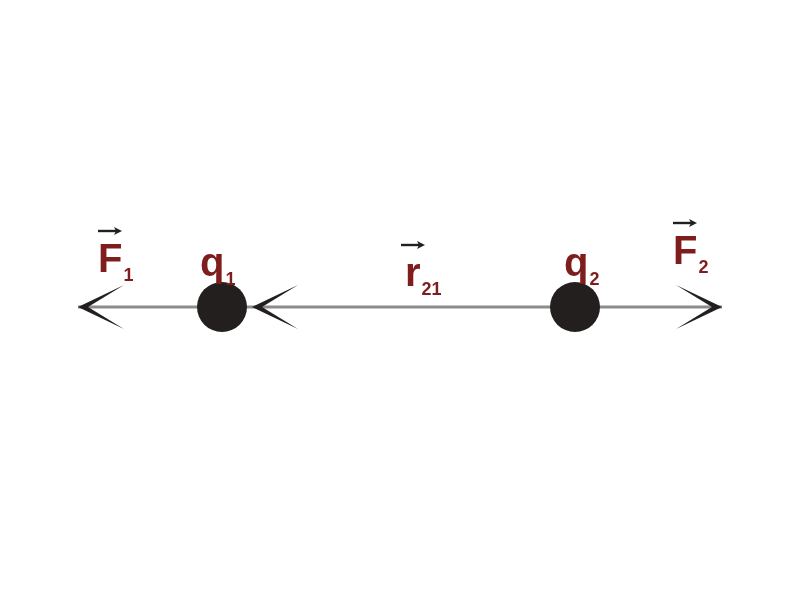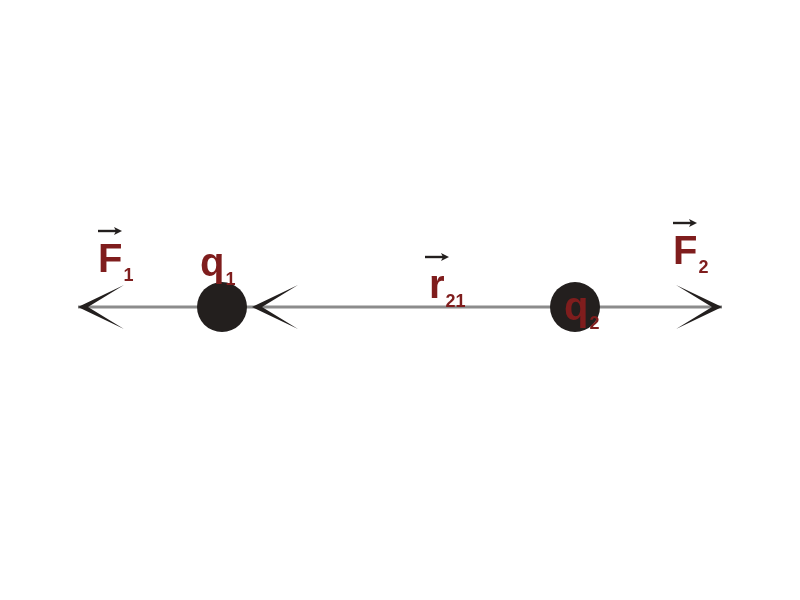--- a/index.html
+++ b/index.html
@@ -57,22 +57,22 @@
     left: 50%;
     transform: translateX(-50%);
     top: -13px;
     width: 26px;
     height: 11px;
     pointer-events: none;
   }
   
   #label-f1 { left: 98px;  top: 238px; }
   #label-q1 { left: 200px; top: 242px; }
-  #label-r21 { left: 405px; top: 264px; margin-left: 24px; }
-  #label-q2 { left: 564px; top: 242px; margin-top: 44px; }
+  #label-r21 { left: 405px; top: 252px; }
+  #label-q2 { left: 564px; top: 242px; }
   #label-f2 { left: 673px; top: 230px; }
 </style>
 </head>
 <body>
 
 <div id="diagram-root" style="background: rgb(255, 255, 255);">
 
   <svg id="figure-svg" width="800" height="600" viewBox="0 0 800 600">
 
     <line id="axis-line" x1="78" y1="307" x2="722" y2="307" stroke="#8c8c8c" stroke-width="3"></line>

